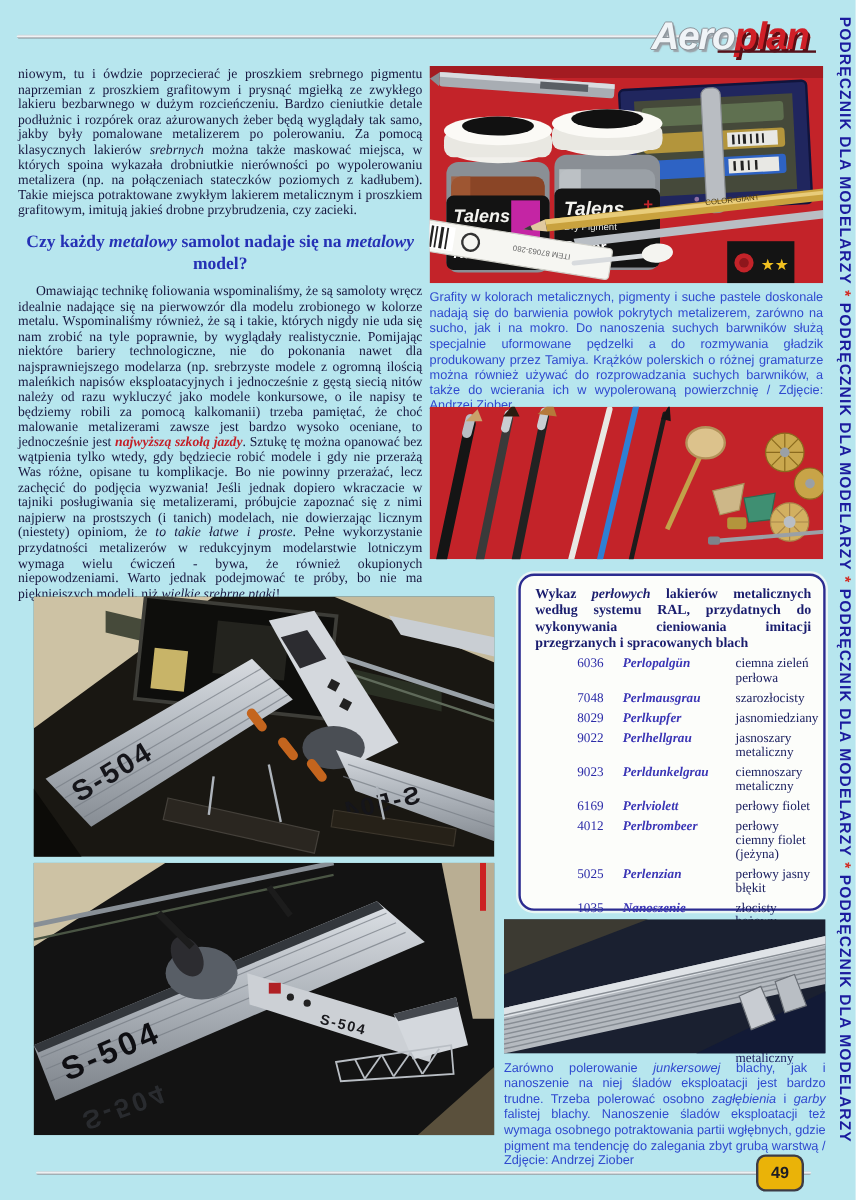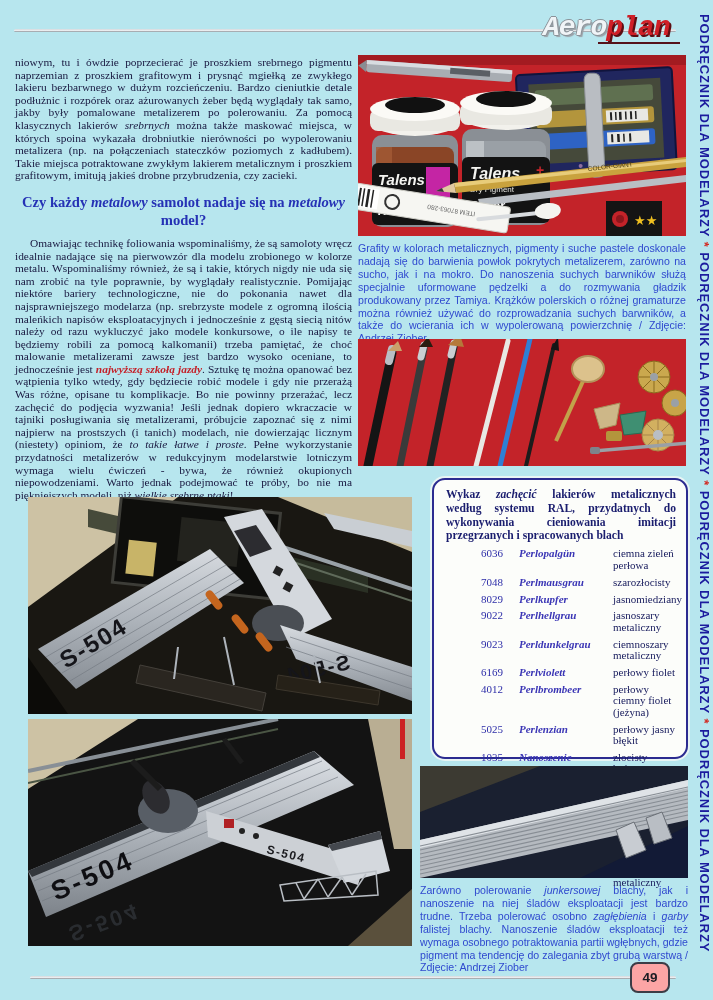--- a/index.html
+++ b/index.html
@@ -1,22 +1,22 @@
 <!DOCTYPE html>
 <html><head>
 <meta charset="utf-8">
 <style>
   html,body{margin:0;padding:0;}
   .page{position:relative;width:713px;height:1000px;background:#b7e6ee;overflow:hidden;
         font-family:"Liberation Serif",serif;}
   
   .top-rule{position:absolute;left:14px;top:29px;width:662px;height:3px;border-radius:2px;
         background:linear-gradient(180deg,#cdd2d6,#f4f6f8 45%,#878d93);}
-  .logo{position:absolute;left:543px;top:12px;font-family:Liberation Mono, monospace;
-        font-style:italic;font-weight:bold;font-size:28px;letter-spacing:-1px;white-space:nowrap;}
+  .logo{position:absolute;left:543px;top:12px;font-family:Liberation Sans, sans-serif;
+        font-style:italic;font-weight:bold;font-size:32px;letter-spacing:-1px;white-space:nowrap;}
   .logo .aero{color:#f0f4f7;text-shadow:-1px 0 0 #8b939a,1px 0 0 #8b939a,0 -1px 0 #8b939a,0 1px 0 #8b939a,2px 2px 1px #9aa1a7;}
   .logo .plan{color:#d01f27;text-shadow:2px 2px 0 #5e0d12;}
   .logo-underline{position:absolute;left:598px;top:42px;width:82px;height:2px;background:#55121a;}
   
   .side{position:absolute;right:1px;top:0;width:25px;height:1000px;
         writing-mode:vertical-rl;text-orientation:mixed;
         font-family:"Liberation Sans",sans-serif;font-weight:bold;font-size:13px;
         letter-spacing:0.9px;color:#1b1b9e;padding-top:14px;box-sizing:border-box;white-space:nowrap;}
   .side .sep{color:#d22a22;}
   
@@ -37,21 +37,21 @@
        background:#fcfdfa;border:2px solid #2b2b90;border-radius:13px;
        box-shadow:0 0 0 2px #e8f5f4;padding:8px 10px 6px 12px;}
   .ral .t-title{font-size:11.6px;font-weight:bold;line-height:13.8px;color:#1a1d6e;text-align:justify;}
   .t-row{display:grid;grid-template-columns:38px 94px 1fr;margin-top:5.3px;font-size:11px;line-height:11.5px;margin-left:35px;}
   .t-num{color:#2d2da8;}
   .t-name{color:#3a35b5;font-weight:bold;font-style:italic;}
   .t-desc{color:#1c2060;}
   
   .bot-rule{position:absolute;left:30px;top:976px;width:646px;height:3px;border-radius:2px;
        background:linear-gradient(180deg,#cdd2d6,#f4f6f8 45%,#878d93);}
-  .pagebox{position:absolute;left:630px;top:962px;width:36px;height:27px;background:#fca5a5;
+  .pagebox{position:absolute;left:630px;top:962px;width:36px;height:27px;background:#eab308;
        border:2px solid #3c3c46;border-radius:8px;display:flex;align-items:center;justify-content:center;
        font-family:"Liberation Sans",sans-serif;font-weight:bold;font-size:13.5px;color:#1d1d24;}
   svg text{font-family:"Liberation Sans",sans-serif;}
 </style>
 </head>
 <body>
 
 <div class="page">
 
   <div class="top-rule"></div>
@@ -209,21 +209,21 @@
         <line x1="289" y1="85" x2="311" y2="107"></line>
           <line x1="311" y1="85" x2="289" y2="107"></line>
       </g>
       <circle cx="300" cy="96" r="5" fill="#b9bec4"></circle>
       <line x1="236" y1="112" x2="330" y2="104" stroke="#9aa0a6" stroke-width="3.5"></line>
       <rect x="232" y="108" width="10" height="7" rx="2" fill="#7d838a"></rect>
     </g>
   </svg>
 
   <div class="ral">
-    <div class="t-title"><span>Wykaz </span><span class="it">zachęcić</span><span> lakierów metalicznych według systemu RAL, przydatnych do wykonywania cieniowania imitacji przegrzanych i spracowanych blach</span></div>
+    <div class="t-title"><span>Wykaz </span><span class="it">perłowych</span><span> lakierów metalicznych według systemu RAL, przydatnych do wykonywania cieniowania imitacji przegrzanych i spracowanych blach</span></div>
     <div id="ral-rows">
         <div class="t-row">
           <span class="t-num">6036</span>
           <span class="t-name">Perlopalgün</span>
           <span class="t-desc">ciemna zieleń perłowa</span>
         </div>
         <div class="t-row">
           <span class="t-num">7048</span>
           <span class="t-name">Perlmausgrau</span>
           <span class="t-desc">szarozłocisty</span>

